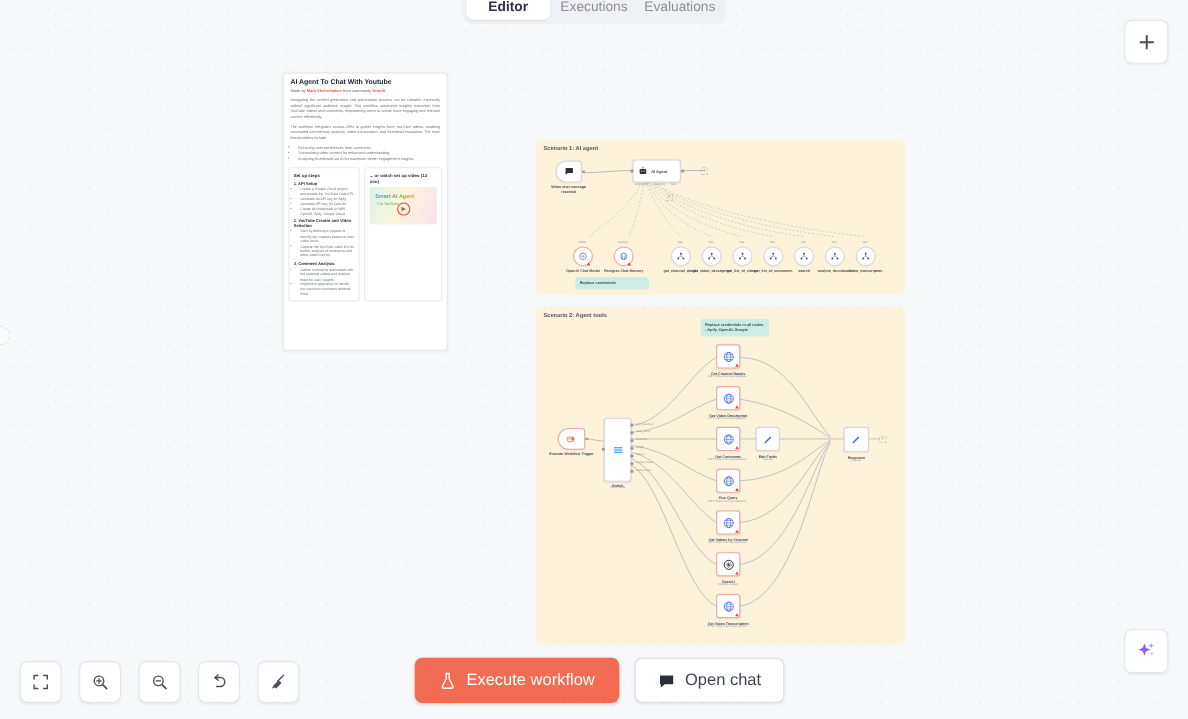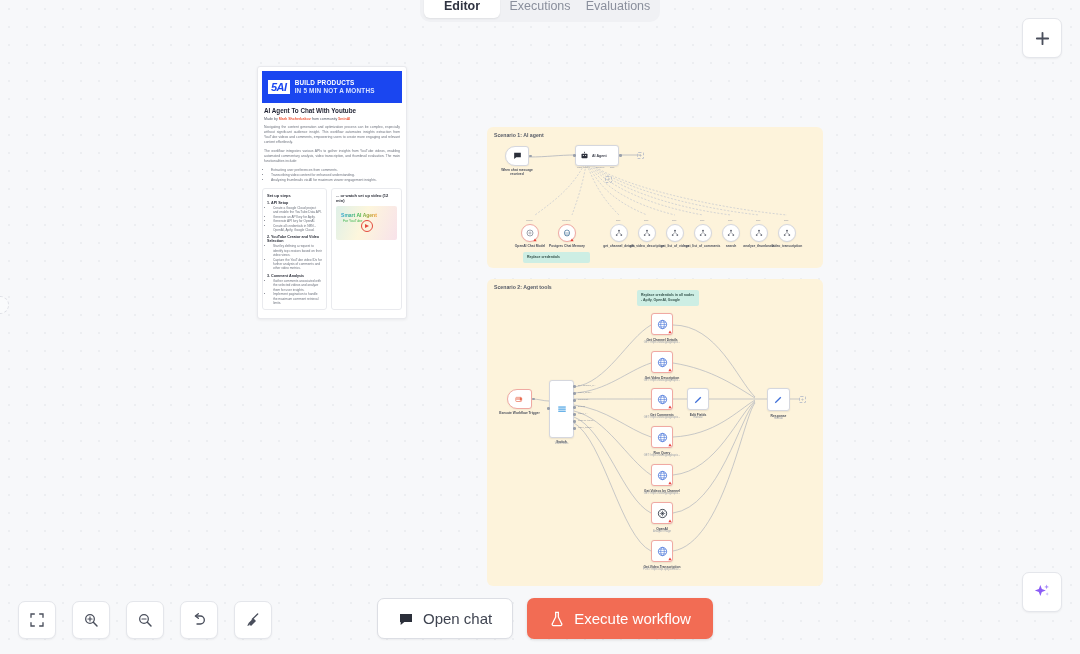--- a/index.html
+++ b/index.html
@@ -175,27 +175,20 @@
   .warn{ position:absolute; width:4px; height:4px; }
   svg.wires{ position:absolute; inset:0; overflow:visible; pointer-events:none; }
 </style>
 </head>
 <body>
 
 <div id="canvas">
   <div class="dot-grid"></div>
 
   <div id="doc-sticky">
-    <div class="banner">
-      <span class="logo">5AI</span>
-      <span class="btxt">
-        <span>BUILD PRODUCTS</span><br>
-        <span class="l2">IN 5 MIN NOT A MONTHS</span>
-      </span>
-    </div>
     <div class="doc-h">AI Agent To Chat With Youtube</div>
     <div class="doc-meta">
       <span>Made by</span>
       <b class="lnk">Mark Shcherbakov</b>
       <span>from community</span>
       <b class="lnk">5minAI</b>
     </div>
     <div class="doc-p">Navigating the content generation and optimization process can be complex, especially without significant audience insight. This workflow automates insights extraction from YouTube videos and comments, empowering users to create more engaging and relevant content effortlessly.</div>
     <div class="doc-p">The workflow integrates various APIs to gather insights from YouTube videos, enabling automated commentary analysis, video transcription, and thumbnail evaluation. The main functionalities include:</div>
     <ul class="doc-ul">
@@ -654,25 +647,25 @@
   <div class="sq-btn">
     <svg width="16" height="16" viewBox="0 0 24 24">
       <path d="M19 3 L11 11" stroke="#4a4f5c" stroke-width="2" stroke-linecap="round"></path>
       <path d="M12.5 9.5 L5 17 l4 4 7.5-7.5 z" fill="#4a4f5c"></path>
       <path d="M5 17 l-1.5 4 4-1.5" fill="#4a4f5c"></path>
     </svg>
   </div>
 </div>
 
 <div id="bottom-actions">
+  <button id="execute-workflow-button">
+    <svg width="16" height="16" viewBox="0 0 24 24">
+      <path d="M9 2h6M10 2v7L5 19a2 2 0 0 0 1.8 3h10.4A2 2 0 0 0 19 19l-5-10V2" fill="none" stroke="#fff" stroke-width="1.9" stroke-linejoin="round"></path>
+    </svg>
+    <span>Execute workflow</span>
+  </button>
   <button id="open-chat-button">
     <svg width="16" height="16" viewBox="0 0 24 24">
       <path d="M3 4.5h18v12H9.5L4 21V16.5H3z" fill="#2b2f3a"></path>
     </svg>
     <span>Open chat</span>
   </button>
-  <button id="execute-workflow-button">
-    <svg width="16" height="16" viewBox="0 0 24 24">
-      <path d="M9 2h6M10 2v7L5 19a2 2 0 0 0 1.8 3h10.4A2 2 0 0 0 19 19l-5-10V2" fill="none" stroke="#fff" stroke-width="1.9" stroke-linejoin="round"></path>
-    </svg>
-    <span>Execute workflow</span>
-  </button>
 </div>
 
 </body></html>

